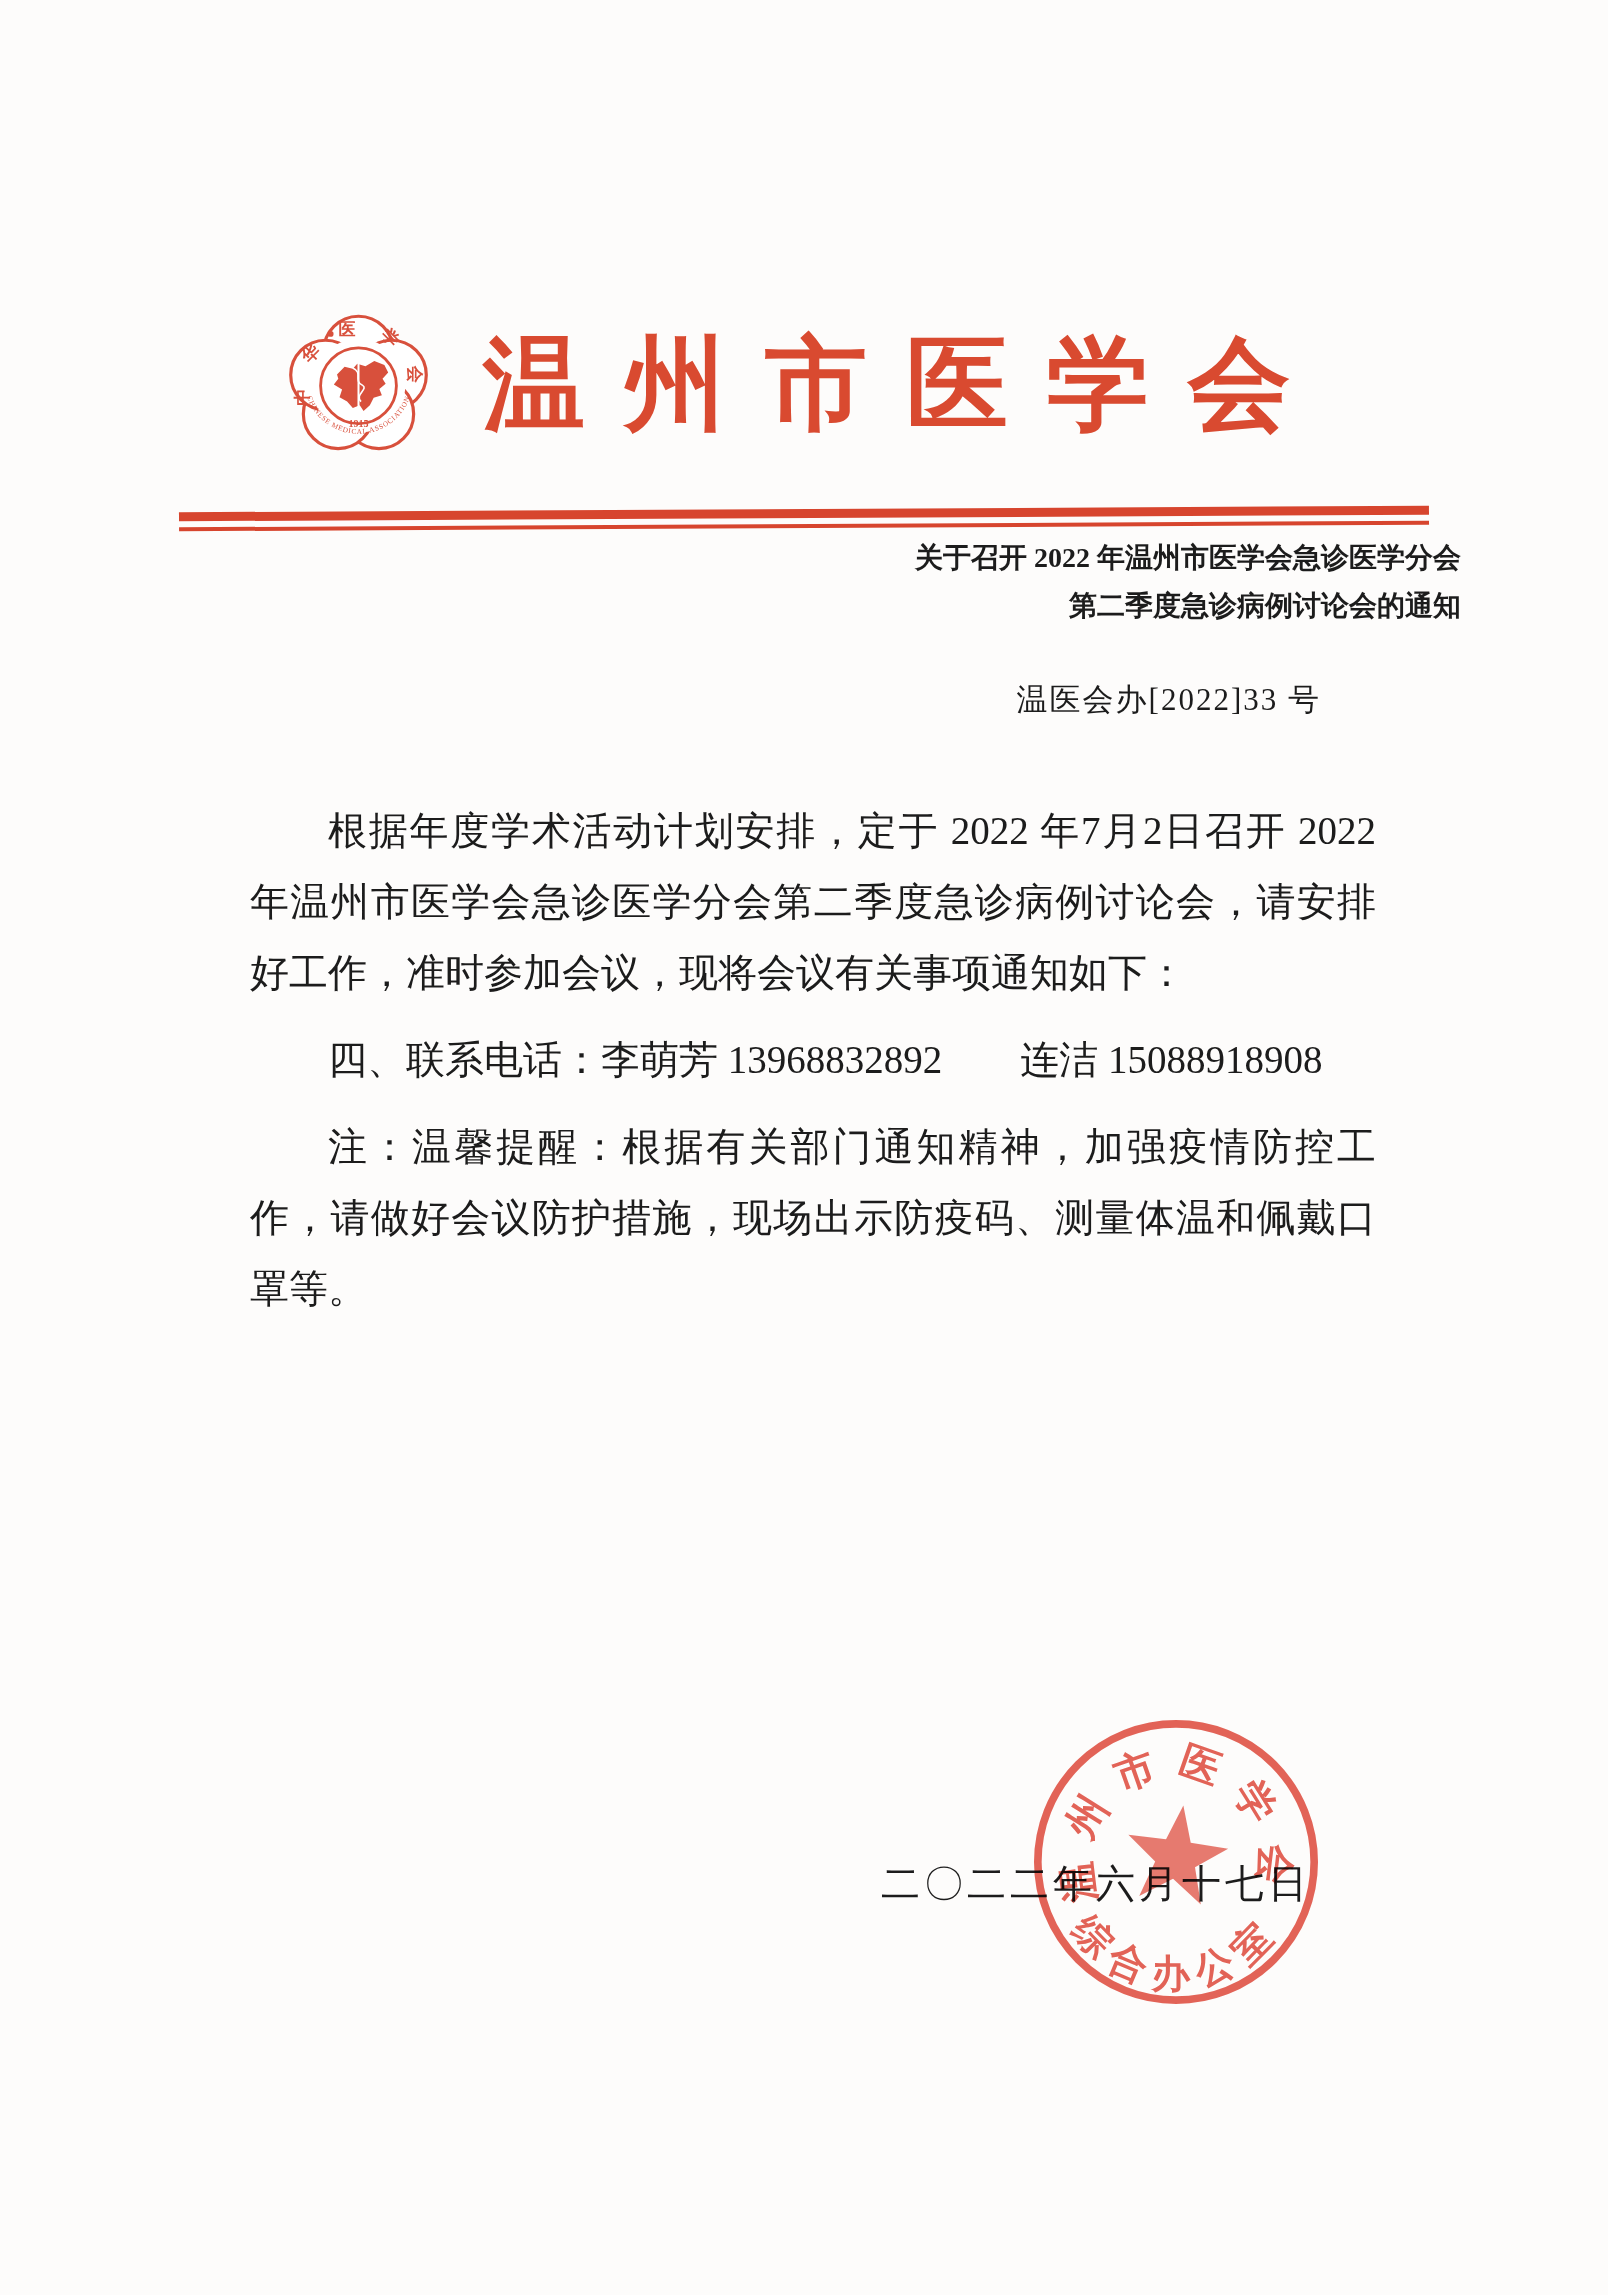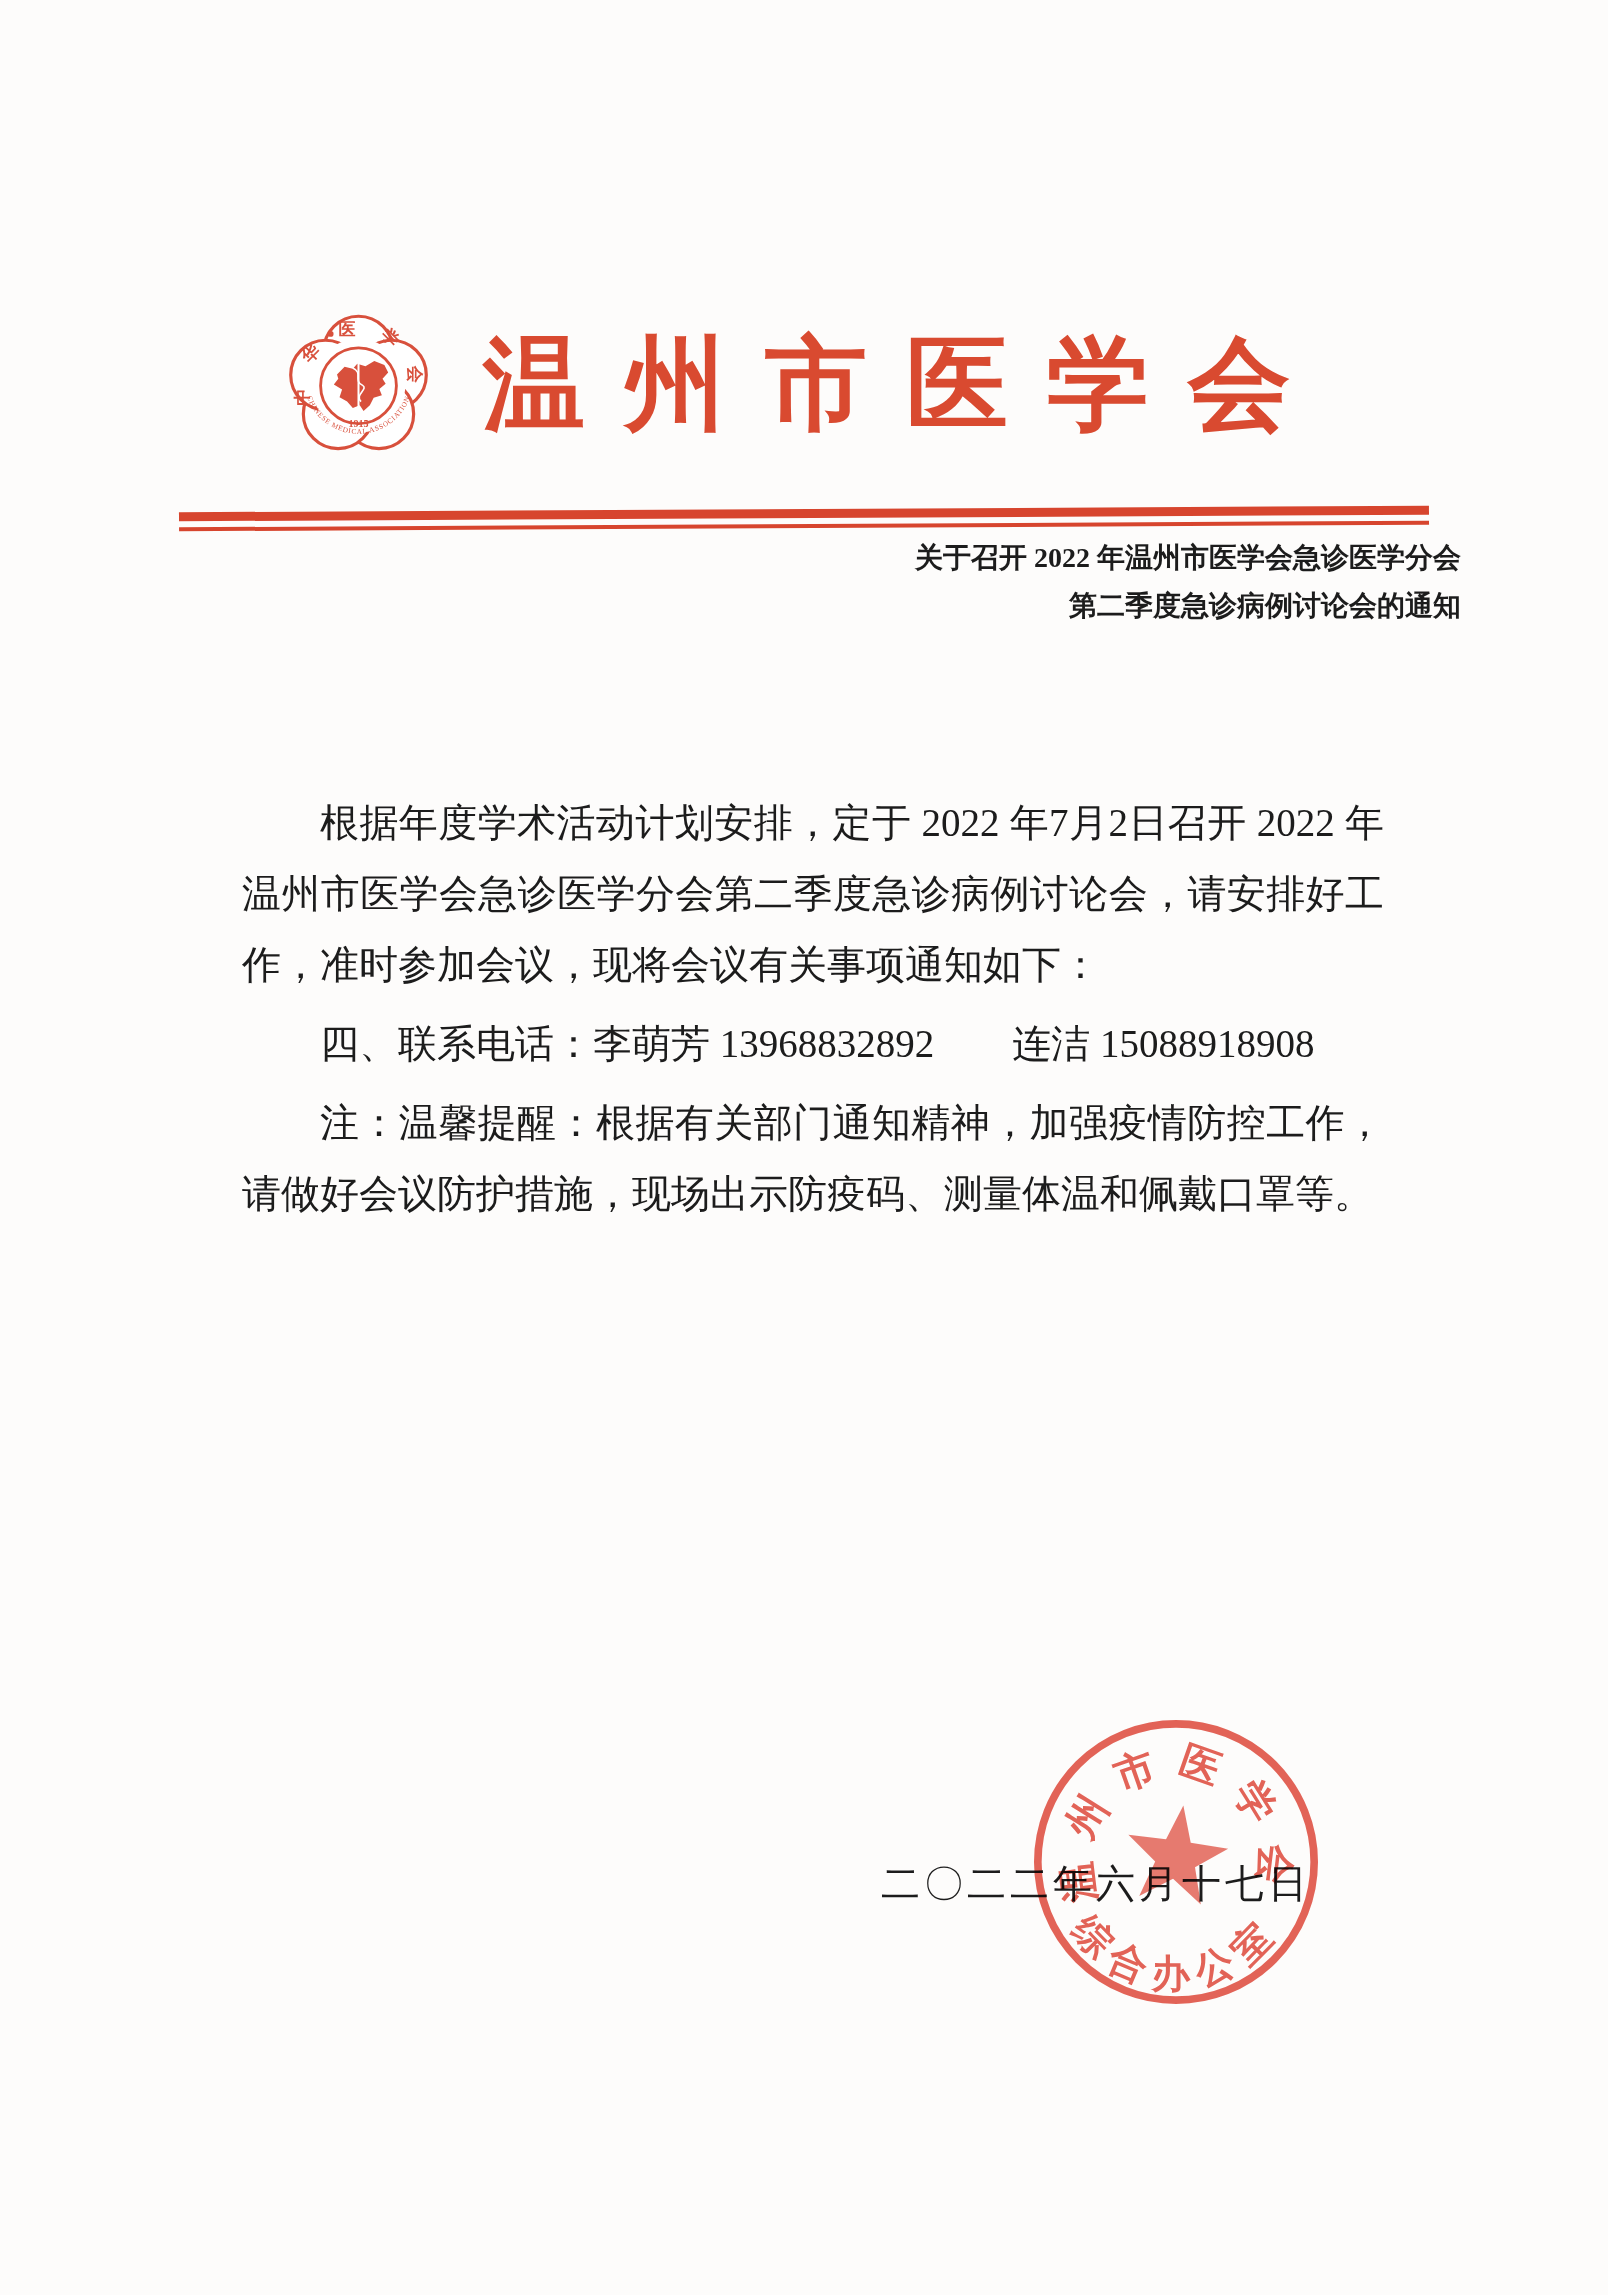--- a/index.html
+++ b/index.html
@@ -48,21 +48,21 @@
     font-size:31px;
     letter-spacing:2px;
   }
   
   .body-text{
     position:absolute;top:780px;left:234px;width:1158px;
     font-size:39px;
     line-height:1.82;
     text-align:justify;
   }
-  .body-text p{margin:8px;text-indent:2em;}
+  .body-text p{margin:16px;text-indent:2em;}
   .note{margin-top:65px;}
   
   .date-line{
     position:absolute;top:1857px;right:298px;
     font-size:39px;
     letter-spacing:4px;
     white-space:nowrap;
     margin-left:37px;
   }
   .stamp{
@@ -110,20 +110,21 @@
   <div class="rule">
     <div class="thick"></div>
     <div class="thin"></div>
   </div>
 
   <h2 class="doc-title">
     <span style="display:block">关于召开 2022 年温州市医学会急诊医学分会</span>
     <span style="display:block">第二季度急诊病例讨论会的通知</span>
   </h2>
 
+  <div class="doc-number">温医会办[2022]33 号</div>
 
   <section class="body-text">
     <p>根据年度学术活动计划安排，定于 2022 年7月2日召开 2022 年温州市医学会急诊医学分会第二季度急诊病例讨论会，请安排好工作，准时参加会议，现将会议有关事项通知如下：</p>
     <p>四、联系电话：李萌芳 13968832892　　连洁 15088918908</p>
     <p class="note">注：温馨提醒：根据有关部门通知精神，加强疫情防控工作，请做好会议防护措施，现场出示防疫码、测量体温和佩戴口罩等。</p>
   </section>
 
   <div class="date-line">二〇二二年六月十七日</div>
 
   <svg class="stamp" viewBox="0 0 500 500" aria-hidden="true">

